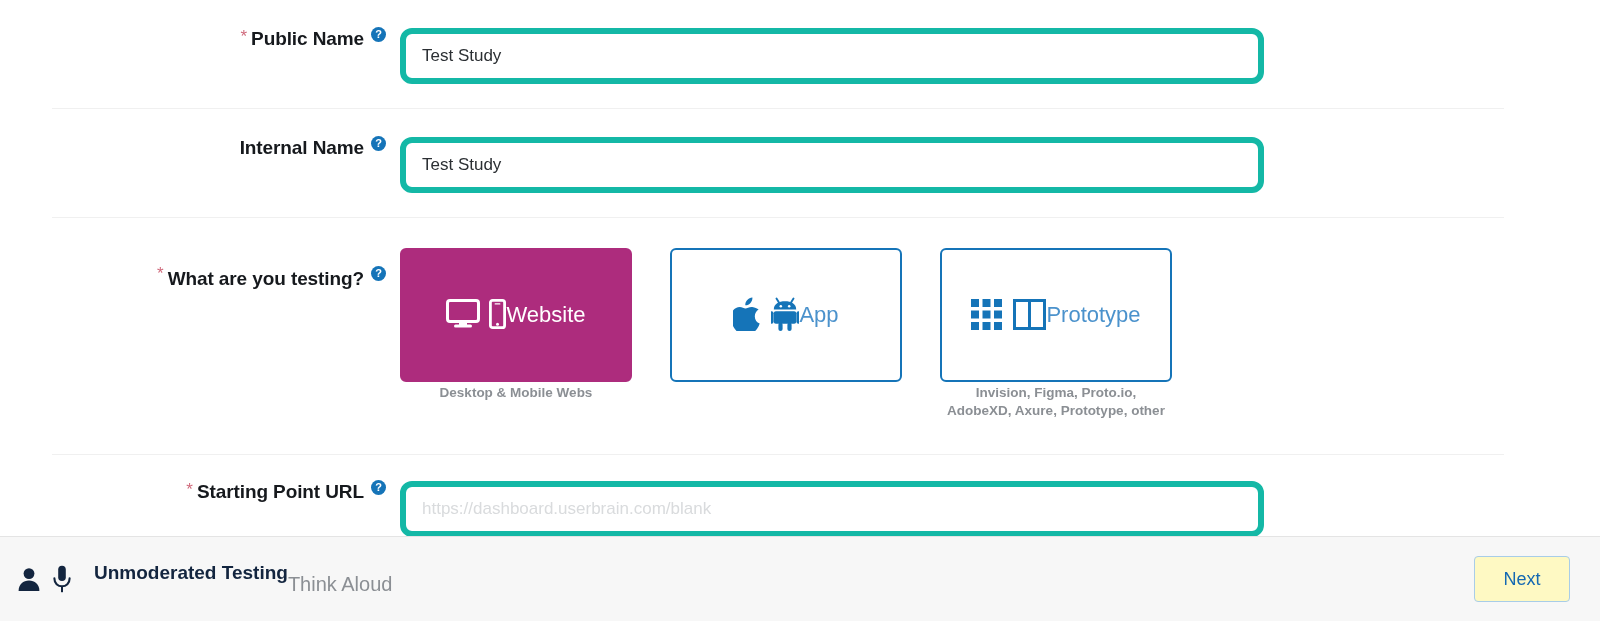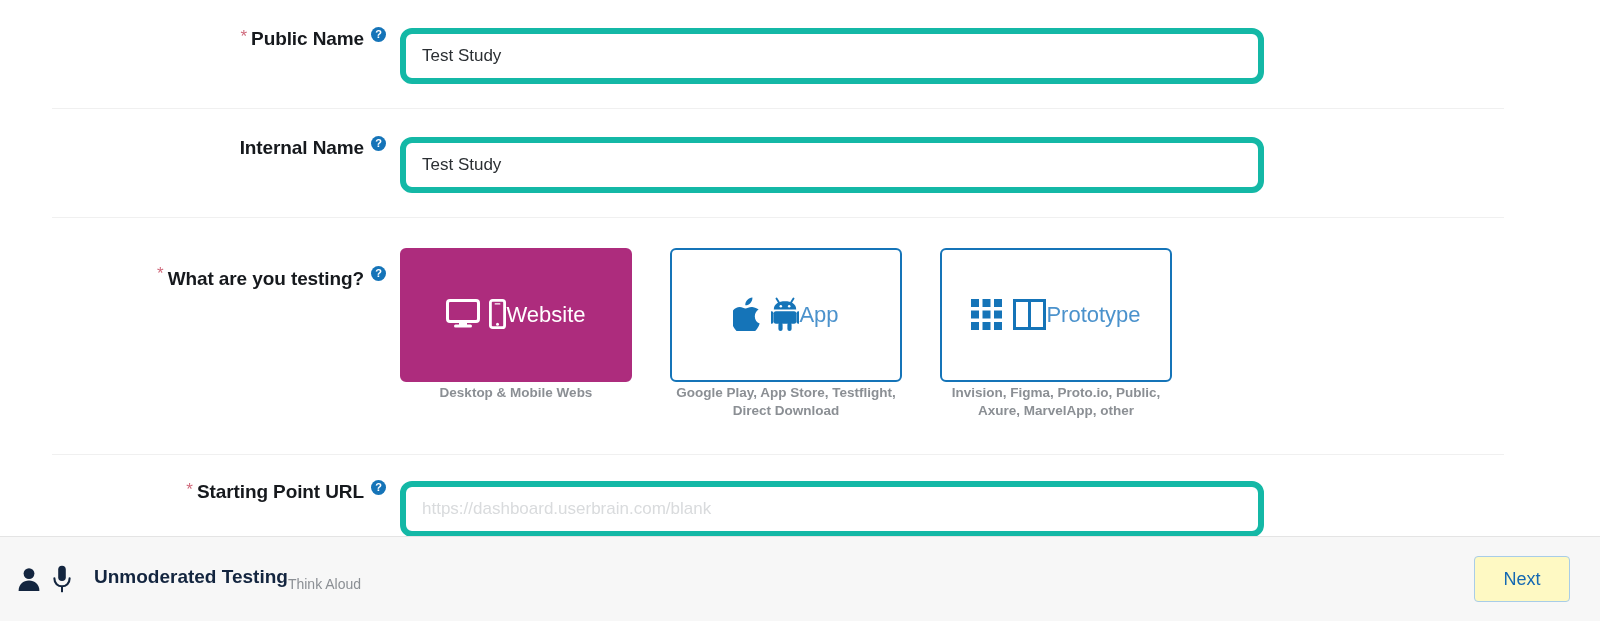--- a/index.html
+++ b/index.html
@@ -144,21 +144,21 @@
     margin-left: 6px;
   }
   .bar-texts { display: flex; flex-direction: row; justify-content: center; }
   .bar-title {
     font-size: 19px;
     font-weight: bold;
     color: #13253f;
     line-height: 1.25;
   }
   .bar-sub {
-    font-size: 14px;
+    font-size: 20px;
     color: #8b8f94;
     line-height: 1.3;
     margin-top: 10px;
   }
   .next-btn {
     margin-left: auto;
     width: 96px; height: 46px;
     border: 1px solid #a8cde8;
     border-radius: 4px;
     background: #fef9c3;
@@ -240,21 +240,20 @@
               <circle cx="18.2" cy="9.2" r="1.25" fill="#ffffff"></circle>
               <rect x="2.8" y="14.2" width="22.4" height="12.6" rx="2" fill="#1574b8"></rect>
               <rect x="-1.6" y="14.2" width="4.2" height="12.6" rx="2.1" fill="#1574b8"></rect>
               <rect x="25.4" y="14.2" width="4.2" height="12.6" rx="2.1" fill="#1574b8"></rect>
               <rect x="7.4" y="25.6" width="4.2" height="8.4" rx="2.1" fill="#1574b8"></rect>
               <rect x="16.4" y="25.6" width="4.2" height="8.4" rx="2.1" fill="#1574b8"></rect>
             </svg>
           </div>
           <div class="card-title">App</div>
         </div>
-        <div class="card-caption">Google Play, App Store, Testflight, Direct Download</div>
       </div>
 
       <div class="card-wrap">
         <div class="card">
           <div class="card-icons" style="gap:11px;">
             <svg width="31" height="31" viewBox="0 0 31 31">
               <rect x="0" y="0" width="8" height="8" fill="#1574b8"></rect>
               <rect x="11.5" y="0" width="8" height="8" fill="#1574b8"></rect>
               <rect x="23" y="0" width="8" height="8" fill="#1574b8"></rect>
               <rect x="0" y="11.5" width="8" height="8" fill="#1574b8"></rect>
@@ -264,21 +263,21 @@
               <rect x="11.5" y="23" width="8" height="8" fill="#1574b8"></rect>
               <rect x="23" y="23" width="8" height="8" fill="#1574b8"></rect>
             </svg>
             <svg width="33" height="31" viewBox="0 0 33 31">
               <rect x="1.5" y="1.5" width="30" height="28" fill="none" stroke="#1574b8" stroke-width="3"></rect>
               <rect x="15" y="1.5" width="3" height="28" fill="#1574b8"></rect>
             </svg>
           </div>
           <div class="card-title">Prototype</div>
         </div>
-        <div class="card-caption">Invision, Figma, Proto.io, Public, Axure, MarvelApp, other</div>
+        <div class="card-caption">Invision, Figma, Proto.io, AdobeXD, Axure, Prototype, other</div>
       </div>
 
     </div>
   </div>
 
   <div class="divider" style="margin-top:34px;"></div>
 
   <div class="form-row" style="padding-top:26px;">
     <div class="label-col">
       <span class="req-star">*</span>

